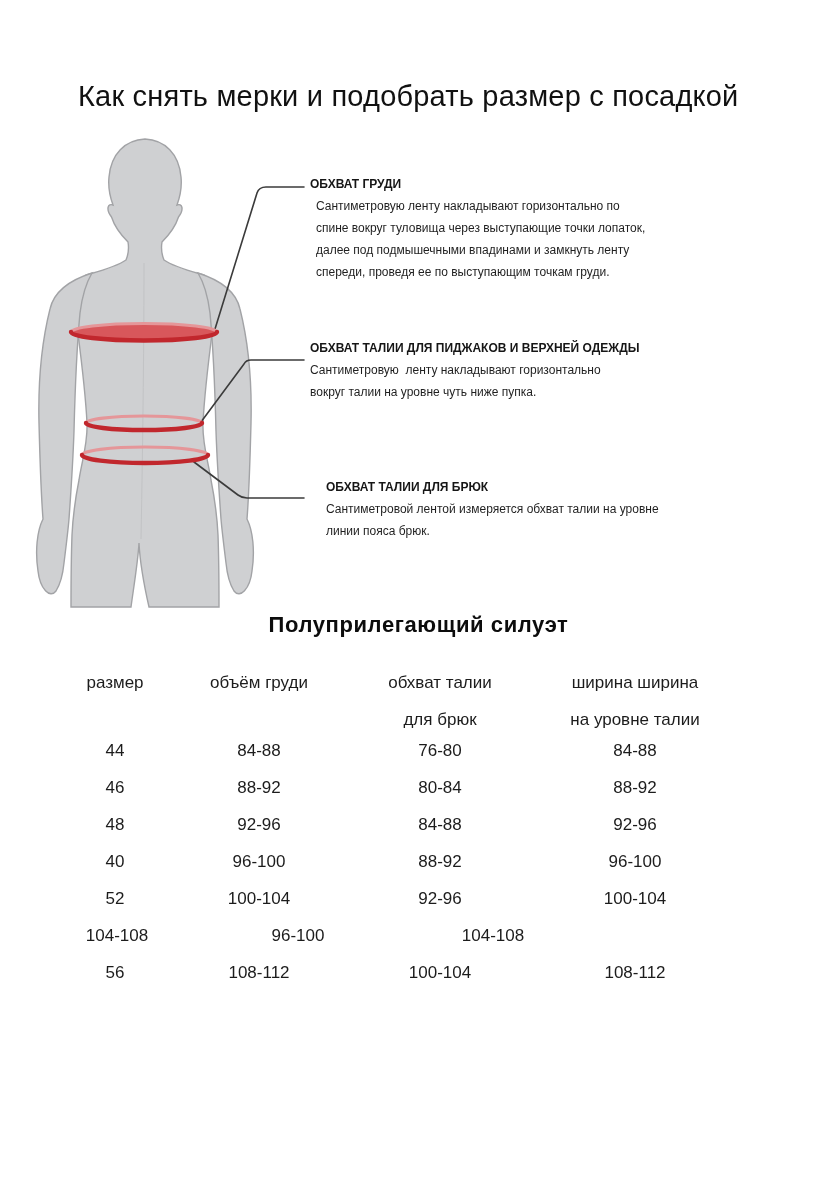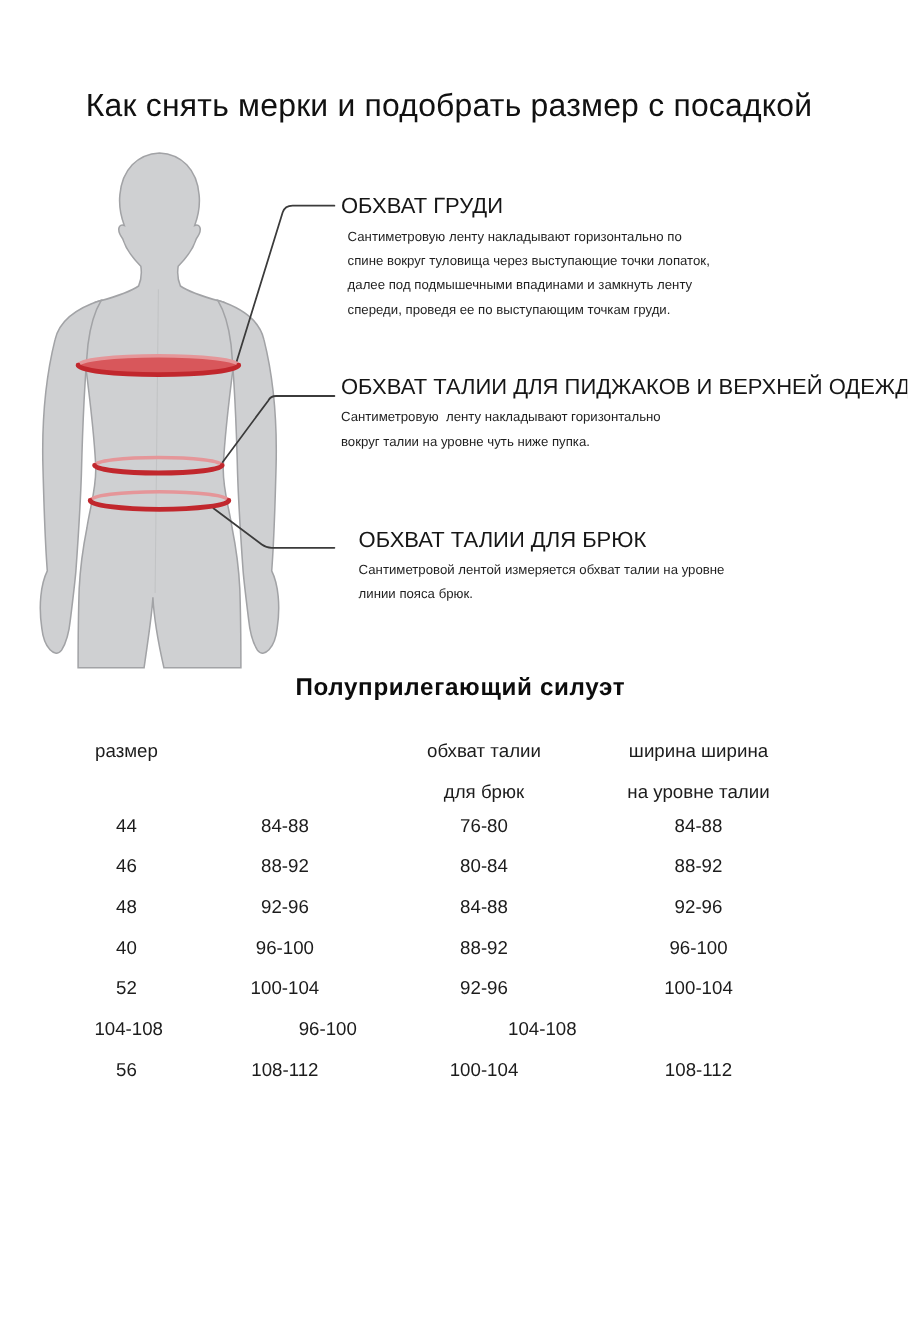--- a/index.html
+++ b/index.html
@@ -18,21 +18,21 @@
 
   .figure-svg{position:absolute;left:28px;top:133px;width:285px;height:478px;}
   .body-shape{fill:var(--body-fill);stroke:var(--body-outline);stroke-width:1.4;}
   .center-line{fill:none;stroke:#c2c3c5;stroke-width:1;}
   .callout{fill:none;stroke:var(--callout-line);stroke-width:1.6;stroke-linejoin:round;stroke-linecap:round;}
   .tape-fill{fill:var(--tape-red-mid);stroke:none;}
   .tape-top{fill:none;stroke:var(--tape-red-light);stroke-width:3.2;stroke-linecap:round;}
   .tape-bottom{fill:none;stroke:var(--tape-red-dark);stroke-width:4.4;stroke-linecap:round;}
 
   .measure-section{position:absolute;left:310px;width:505px;}
-  .measure-heading{font-size:20px;font-weight:400;white-space:nowrap;color:#161616;}
+  .measure-heading{font-size:12px;font-weight:700;white-space:nowrap;color:#161616;}
   .measure-text{font-size:12px;line-height:22px;white-space:pre-wrap;color:#1f1f1f;margin-top:4px;}
   #section-chest{top:177px;}
   #section-chest .measure-text{margin-left:6px;}
   #section-jacket-waist{top:341px;}
   #section-trouser-waist{top:480px;margin-left:16px;}
 
   .table-title{position:absolute;left:6px;top:612px;width:825px;text-align:center;
     font-size:22px;font-weight:700;letter-spacing:.6px;color:#0c0c0c;}
 
   .size-table{position:absolute;left:44px;top:664px;width:678px;font-size:17px;}
@@ -151,20 +151,21 @@
 
   <h2 class="table-title">Полуприлегающий силуэт</h2>
 
   <div class="size-table">
     <div class="tr">
       <div class="th c0">
         <div class="l1">размер</div>
         <div class="l2"></div>
       </div>
       <div class="th c1">
+        <div class="l1">объём груди</div>
         <div class="l2"></div>
       </div>
       <div class="th c2">
         <div class="l1">обхват талии</div>
         <div class="l2">для брюк</div>
       </div>
       <div class="th c3">
         <div class="l1">ширина ширина</div>
         <div class="l2">на уровне талии</div>
       </div>

